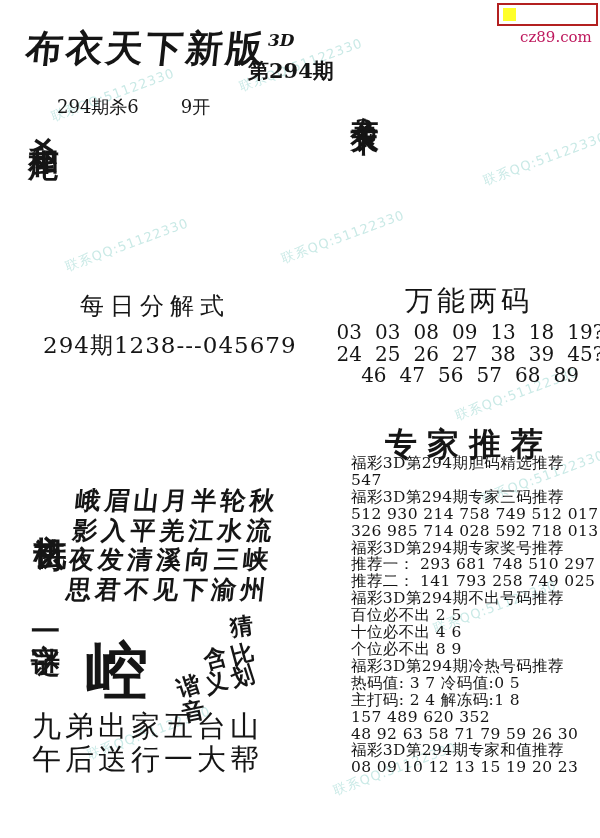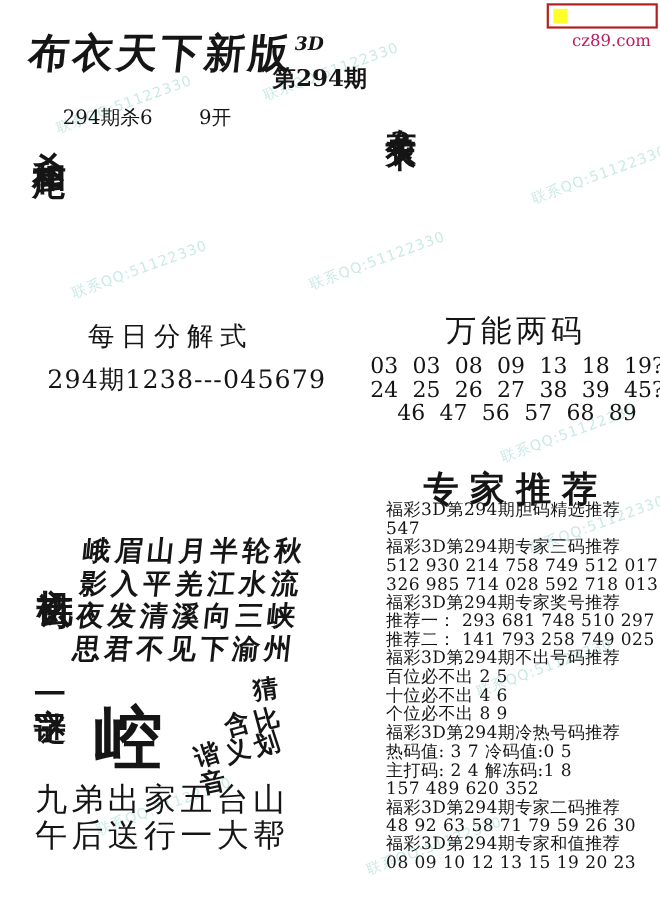--- a/index.html
+++ b/index.html
@@ -129,21 +129,20 @@
     <div>推荐一： 293 681 748 510 297</div>
     <div>推荐二： 141 793 258 749 025</div>
     <div>福彩3D第294期不出号码推荐</div>
     <div>百位必不出 2 5</div>
     <div>十位必不出 4 6</div>
     <div>个位必不出 8 9</div>
     <div>福彩3D第294期冷热号码推荐</div>
     <div>热码值: 3 7 冷码值:0 5</div>
     <div>主打码: 2 4 解冻码:1 8</div>
     <div>157 489 620 352</div>
-    <div>福彩3D第294期专家二码推荐</div>
     <div>48 92 63 58 71 79 59 26 30</div>
     <div>福彩3D第294期专家和值推荐</div>
     <div>08 09 10 12 13 15 19 20 23</div>
   </div>
 
   <div class="abs vert callig poem-label">玄机诗</div>
   <div class="abs poem-lines skew">
     <div>峨眉山月半轮秋</div>
     <div>影入平羌江水流</div>
     <div>夜发清溪向三峡</div>

